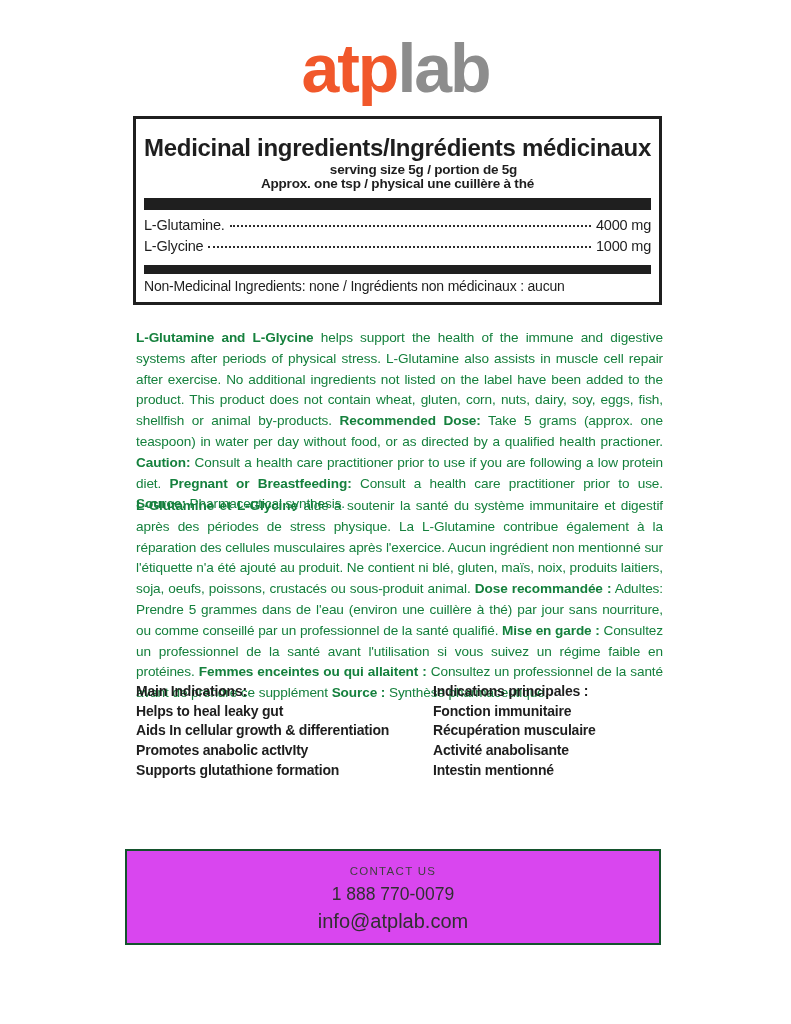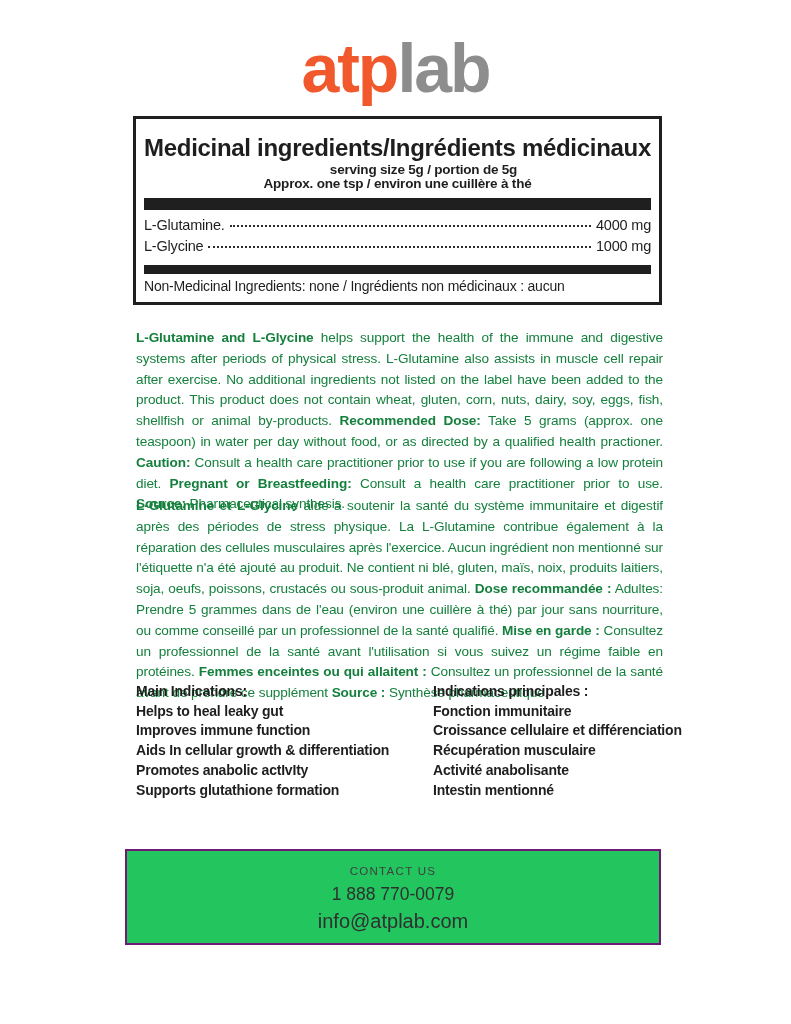--- a/index.html
+++ b/index.html
@@ -50,21 +50,21 @@
 
   
   .ind-col{position:absolute;top:682px;font-size:14px;font-weight:bold;line-height:19.7px;letter-spacing:-0.2px;}
   .ind-en{left:136px;width:290px;}
   .ind-fr{left:433px;width:235px;}
   .ind-col div{white-space:nowrap;}
 
   
   .contact-box{
     position:absolute;left:125px;top:849px;width:536px;height:96px;
-    border:2px solid #701a75;box-sizing:border-box;background:#22c55e;
+    border:2px solid #14532d;box-sizing:border-box;background:#d946ef;
   }
   .contact-label{
     position:absolute;top:14px;left:0;width:100%;text-align:center;
     font-size:11.5px;letter-spacing:1.3px;color:#3f3f3f;
   }
   .contact-phone{
     position:absolute;top:33px;left:0;width:100%;text-align:center;
     font-size:17.5px;color:#303030;
   }
   .contact-email{
@@ -77,21 +77,21 @@
 
 <div class="page">
 
   <div class="logo">
     <span class="atp" style="color: rgb(241, 88, 43);">atp</span><span class="lab" style="color: rgb(141, 141, 141);">lab</span>
   </div>
 
   <div class="ing-box">
     <div class="ing-title">Medicinal ingredients/Ingrédients médicinaux</div>
     <div class="serv serv1">serving size 5g / portion de 5g</div>
-    <div class="serv serv2">Approx. one tsp / environ une cuillère à thé</div>
+    <div class="serv serv2">Approx. one tsp / physical une cuillère à thé</div>
     <div class="bar bar-top"></div>
     <div class="ing-rows">
       <div class="ing-row">
         <span class="ing-name">L-Glutamine.</span>
         <span class="leader"></span>
         <span class="ing-amt">4000 mg</span>
       </div>
       <div class="ing-row">
         <span class="ing-name">L-Glycine</span>
         <span class="leader"></span>
@@ -102,29 +102,27 @@
     <div class="nonmed">Non-Medicinal Ingredients: none / Ingrédients non médicinaux : aucun</div>
   </div>
 
   <div class="para para-en"><span class="b">L-Glutamine and L-Glycine</span><span> helps support the health of the immune and digestive systems after periods of physical stress. L-Glutamine also assists in muscle cell repair after exercise. No additional ingredients not listed on the label have been added to the product. This product does not contain wheat, gluten, corn, nuts, dairy, soy, eggs, fish, shellfish or animal by-products. </span><span class="b">Recommended Dose:</span><span> Take 5 grams (approx. one teaspoon) in water per day without food, or as directed by a qualified health practioner. </span><span class="b">Caution:</span><span> Consult a health care practitioner prior to use if you are following a low protein diet. </span><span class="b">Pregnant or Breastfeeding:</span><span> Consult a health care practitioner prior to use. </span><span class="b">Source:</span><span> Pharmaceutical synthesis.</span></div>
 
   <div class="para para-fr"><span class="b">L-Glutamine et L-Glycine</span><span> aide à soutenir la santé du système immunitaire et digestif après des périodes de stress physique. La L-Glutamine contribue également à la réparation des cellules musculaires après l'exercice. Aucun ingrédient non mentionné sur l'étiquette n'a été ajouté au produit. Ne contient ni blé, gluten, maïs, noix, produits laitiers, soja, oeufs, poissons, crustacés ou sous-produit animal. </span><span class="b">Dose recommandée :</span><span> Adultes: Prendre 5 grammes dans de l'eau (environ une cuillère à thé) par jour sans nourriture, ou comme conseillé par un professionnel de la santé qualifié. </span><span class="b">Mise en garde :</span><span> Consultez un professionnel de la santé avant l'utilisation si vous suivez un régime faible en protéines. </span><span class="b">Femmes enceintes ou qui allaitent :</span><span> Consultez un professionnel de la santé avant de prendre ce supplément </span><span class="b">Source :</span><span> Synthèse pharmaceutique.</span></div>
 
   <div class="ind-col ind-en">
     <div>Main Indications:</div>
     <div>Helps to heal leaky gut</div>
-    <div>Improves immune function</div>
     <div>Aids In cellular growth &amp; differentiation</div>
     <div>Promotes anabolic actIvIty</div>
     <div>Supports glutathione formation</div>
   </div>
   <div class="ind-col ind-fr">
     <div>Indications principales :</div>
     <div>Fonction immunitaire</div>
-    <div>Croissance cellulaire et différenciation</div>
     <div>Récupération musculaire</div>
     <div>Activité anabolisante</div>
     <div>Intestin mentionné</div>
   </div>
 
   <div class="contact-box">
     <div class="contact-label">CONTACT US</div>
     <div class="contact-phone">1 888 770-0079</div>
     <div class="contact-email">info@atplab.com</div>
   </div>

